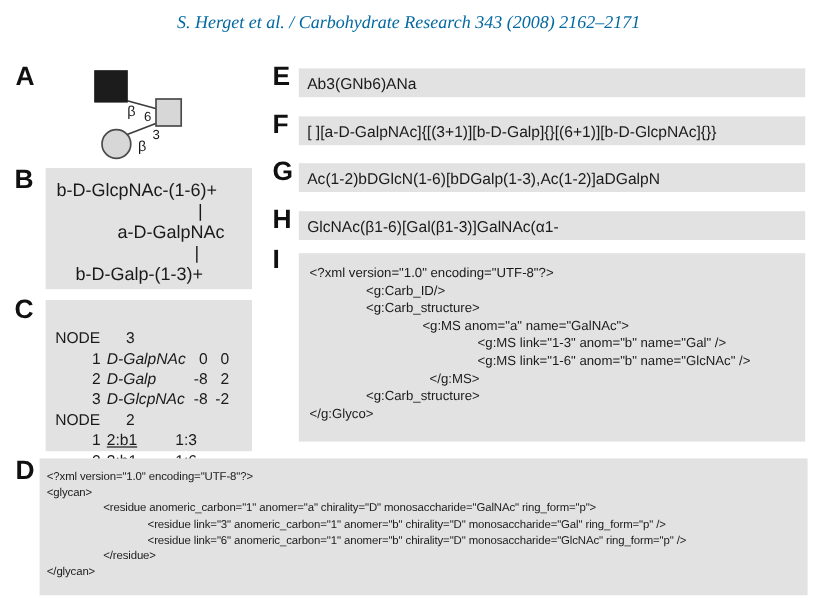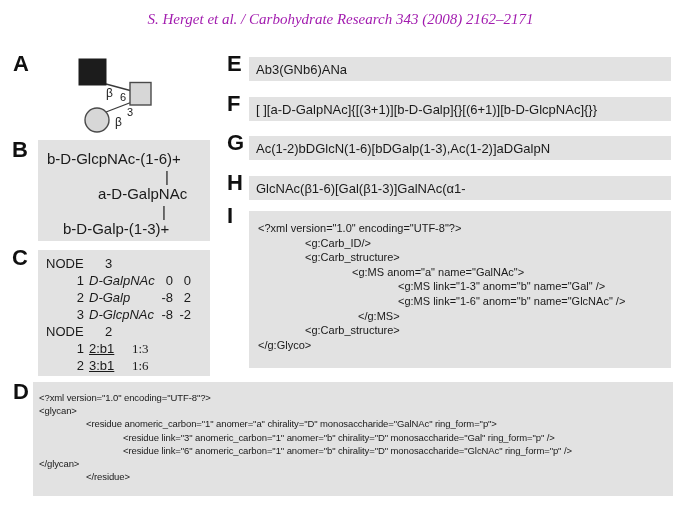--- a/index.html
+++ b/index.html
@@ -3,49 +3,49 @@
 <meta charset="utf-8">
 <style>
   * { margin:0; padding:0; box-sizing:border-box; }
   html,body { background:#ffffff; }
   body { font-family:"Liberation Sans", sans-serif; color:#1a1a1a; }
   .page { position:relative; width:681px; height:507px; background:#ffffff; overflow:hidden; }
 
   .header {
     position:absolute; top:11px; left:0; width:100%;
     text-align:center; font-family:"Liberation Serif", serif;
-    font-style:italic; font-size:15px; color:#a21caf;
+    font-style:italic; font-size:15px; color:#0369a1;
   }
 
   .panel-label {
     position:absolute; font-weight:bold; font-size:22px; color:#101010;
     line-height:1; letter-spacing:0;
   }
 
   .gbox { position:absolute; background:#e2e2e2; }
 
   
   .bbox { left:38px; top:140px; width:172px; height:101px; padding-top:10px; font-size:15px; }
   .bbox .ln { line-height:17.5px; white-space:pre; }
   .b0 { padding-left:9px; }
   .b1 { padding-left:127px; }
   .b2 { padding-left:60px; }
   .b3 { padding-left:124px; }
   .b4 { padding-left:25px; }
 
   
-  .cbox { left:38px; top:250px; width:172px; height:126px; padding-top:5px; font-size:13px; }
+  .cbox { left:38px; top:250px; width:172px; height:126px; padding-top:23px; font-size:13px; }
   .c-row { display:flex; line-height:17px; white-space:pre; }
   .c-kw { margin-left:8px; width:59px; }
   .c-idx { width:46px; text-align:right; }
   .c-name { margin-left:5px; width:70px;font-style:italic; }
   .c-x { width:14px; text-align:right; }
   .c-y { width:18px; text-align:right; }
   .c-ea { margin-left:5px; width:34px;text-decoration:underline; }
-  .c-eb { margin-left:9px;font-family:Liberation Serif, serif; }
+  .c-eb { margin-left:23px; }
 
   
   .dbox { left:33px; top:382px; width:640px; height:114px; padding:9px 0 0 6px; font-size:9.5px; letter-spacing:-0.1px; }
   .dbox .ln { line-height:13.2px; white-space:pre; }
   .d1 { padding-left:47px; }
   .d2 { padding-left:84px; }
 
   .ibox { left:249px; top:211px; width:422px; height:157px; padding:10px 0 0 9px; font-size:11px; }
   .ibox .ln { line-height:14.6px; white-space:pre; }
   .i1 { padding-left:47px; }
@@ -136,22 +136,22 @@
     </div>
   </div>
 
   <div class="panel-label" style="left:13px; top:381px;">D</div>
   <div class="gbox dbox">
     <div class="ln">&lt;?xml version="1.0" encoding="UTF-8"?&gt;</div>
     <div class="ln">&lt;glycan&gt;</div>
     <div class="ln d1">&lt;residue anomeric_carbon="1" anomer="a" chirality="D" monosaccharide="GalNAc" ring_form="p"&gt;</div>
     <div class="ln d2">&lt;residue link="3" anomeric_carbon="1" anomer="b" chirality="D" monosaccharide="Gal" ring_form="p" /&gt;</div>
     <div class="ln d2">&lt;residue link="6" anomeric_carbon="1" anomer="b" chirality="D" monosaccharide="GlcNAc" ring_form="p" /&gt;</div>
+    <div class="ln d1">&lt;/residue&gt;</div>
     <div class="ln">&lt;/glycan&gt;</div>
-    <div class="ln d1">&lt;/residue&gt;</div>
   </div>
 
   <div class="panel-label" style="left:227px; top:53px;">E</div>
   <div class="bar bar-e">
     <span>Ab3(GNb6)ANa</span>
   </div>
 
   <div class="panel-label" style="left:227px; top:93px;">F</div>
   <div class="bar bar-f">
     <span>[ ][a-D-GalpNAc]{[(3+1)][b-D-Galp]{}[(6+1)][b-D-GlcpNAc]{}}</span>

